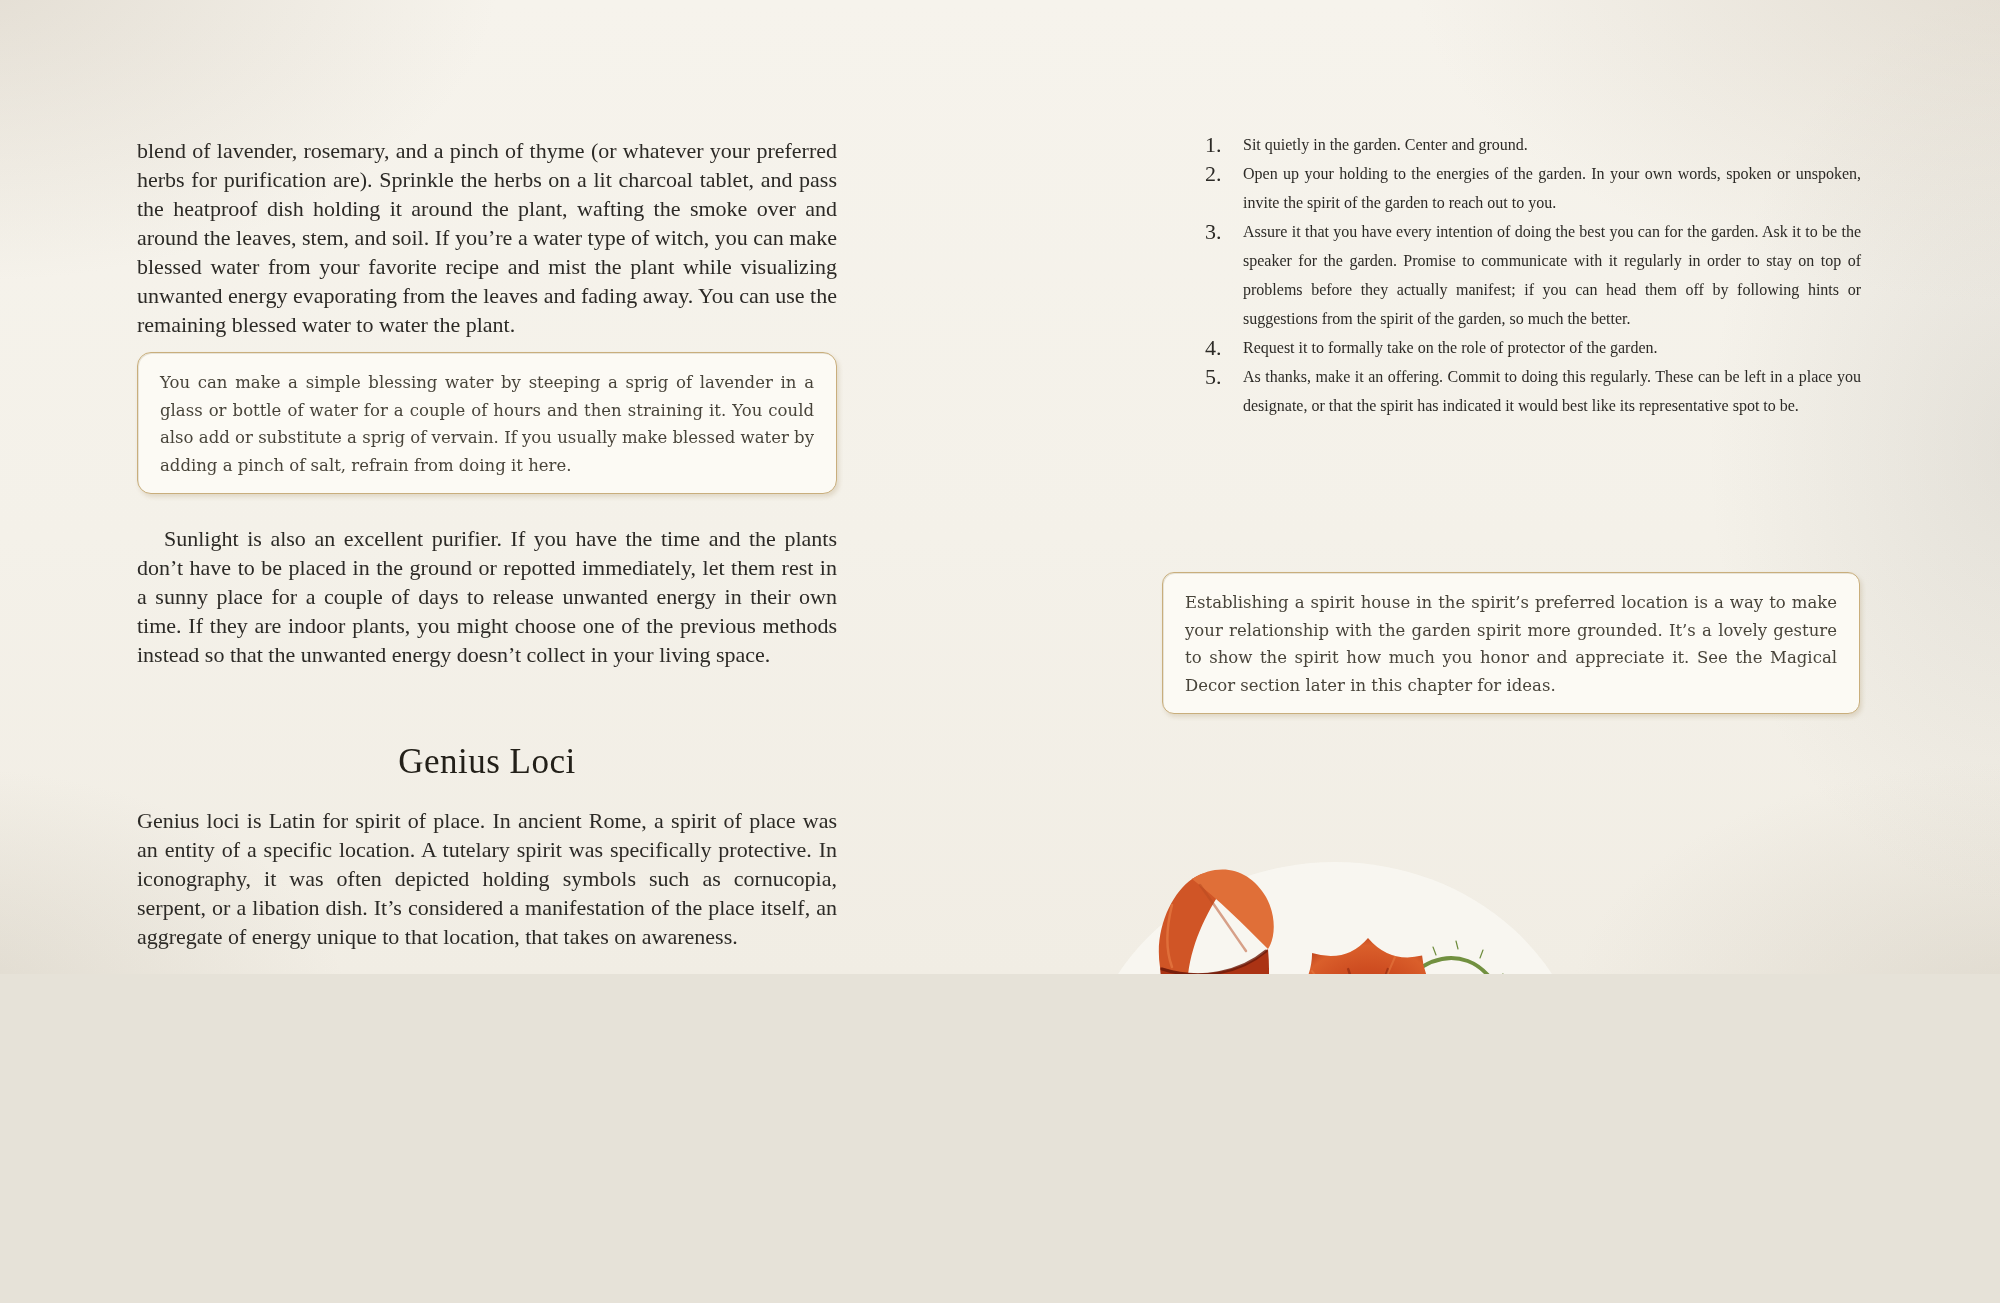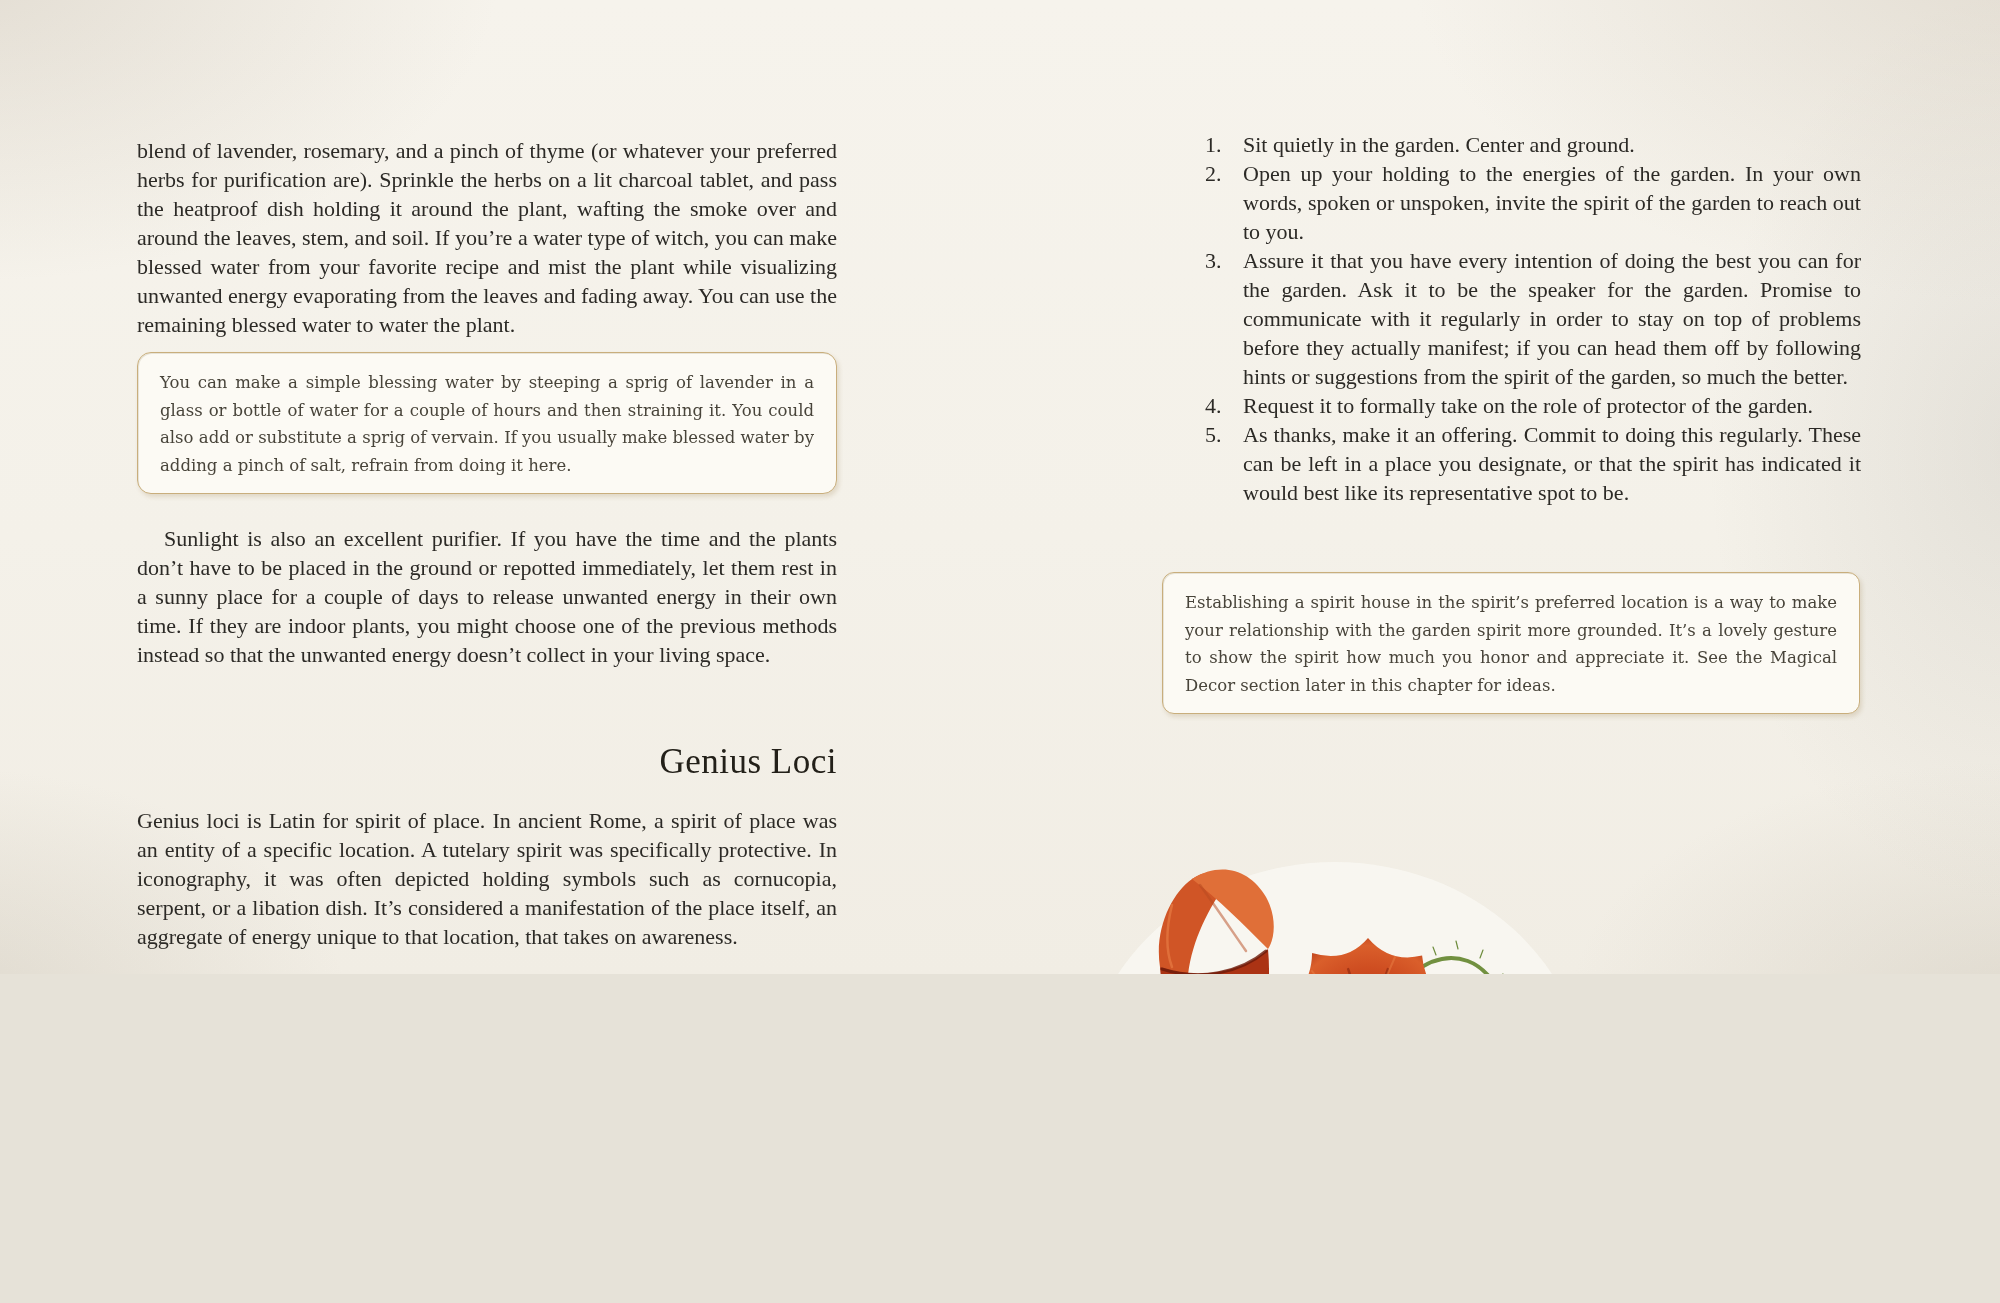--- a/index.html
+++ b/index.html
@@ -27,21 +27,21 @@
     color:#48443a;text-align:justify;
     box-shadow:2px 3px 4px rgba(158,133,84,.22), inset 1px 1px 0 rgba(168,158,128,.25);
   }
   .heading{
     text-align:center;font-size:35px;font-weight:400;letter-spacing:.5px;
     color:#232019;
   }
   .steps{left:1205px;top:130px;width:656px;}
   .step{display:flex;}
   .step .n{width:38px;flex:none;font-size:22px;line-height:29px;}
-  .step .t{flex:1;font-size:22px;line-height:29px;text-align:justify;}
+  .step .t{flex:1;font-size:16px;line-height:29px;text-align:justify;}
   .footer{
     top:1200px;display:flex;align-items:baseline;gap:10px;
     font-size:15px;color:#33312b;z-index:3;
   }
   .caps{font-weight:bold;letter-spacing:2.6px;word-spacing:5px;font-size:15px;color:#2f2d27;}
   .pagenum{font-size:12px;letter-spacing:3.5px;color:#33312b;text-align:center;}
   .ornament{font-size:18px;color:#3c3a33;transform:rotate(-8deg);display:inline-block;}
   .chapter-title{font-family:"DejaVu Serif",serif;font-size:16px;letter-spacing:.3px;color:#35332c;margin-left:36px;}
   .footer-right{left:1205px;width:672px;justify-content:flex-end;gap:12px;}
   .illustration{left:1080px;top:845px;width:520px;height:458px;z-index:1;}
@@ -52,21 +52,21 @@
 <div class="spread">
 
   <div>
 
     <p class="abs col body-text" style="top:136px;">blend of lavender, rosemary, and a pinch of thyme (or whatever your preferred herbs for purification are). Sprinkle the herbs on a lit charcoal tablet, and pass the heatproof dish holding it around the plant, wafting the smoke over and around the leaves, stem, and soil. If you’re a water type of witch, you can make blessed water from your favorite recipe and mist the plant while visualizing unwanted energy evaporating from the leaves and fading away. You can use the remaining blessed water to water the plant.</p>
 
     <div class="abs col tipbox" style="top:352px;border-radius:14px;">You can make a simple blessing water by steeping a sprig of lavender in a glass or bottle of water for a couple of hours and then straining it. You could also add or substitute a sprig of vervain. If you usually make blessed water by adding a pinch of salt, refrain from doing it here.</div>
 
     <p class="abs col body-text indent" style="top:524px;">Sunlight is also an excellent purifier. If you have the time and the plants don’t have to be placed in the ground or repotted immediately, let them rest in a sunny place for a couple of days to release unwanted energy in their own time. If they are indoor plants, you might choose one of the previous methods instead so that the unwanted energy doesn’t collect in your living space.</p>
 
-    <h2 class="abs col heading" style="top:742px;margin:0;text-align:right;">Genius Loci</h2>
+    <h2 class="abs col heading" style="top:742px;margin:0;">Genius Loci</h2>
 
     <div class="abs col" style="top:806px;">
       <p class="body-text">Genius loci is Latin for spirit of place. In ancient Rome, a spirit of place was an entity of a specific location. A tutelary spirit was specifically protective. In iconography, it was often depicted holding symbols such as cornucopia, serpent, or a libation dish. It’s considered a manifestation of the place itself, an aggregate of energy unique to that location, that takes on awareness.</p>
     </div>
 
     <div class="abs footer" style="left:137px;">
       <span class="pagenum">10</span>
       <span class="ornament">❧</span>
       <span class="caps">THE GREEN WITCH'S GREEN</span>
     </div>

